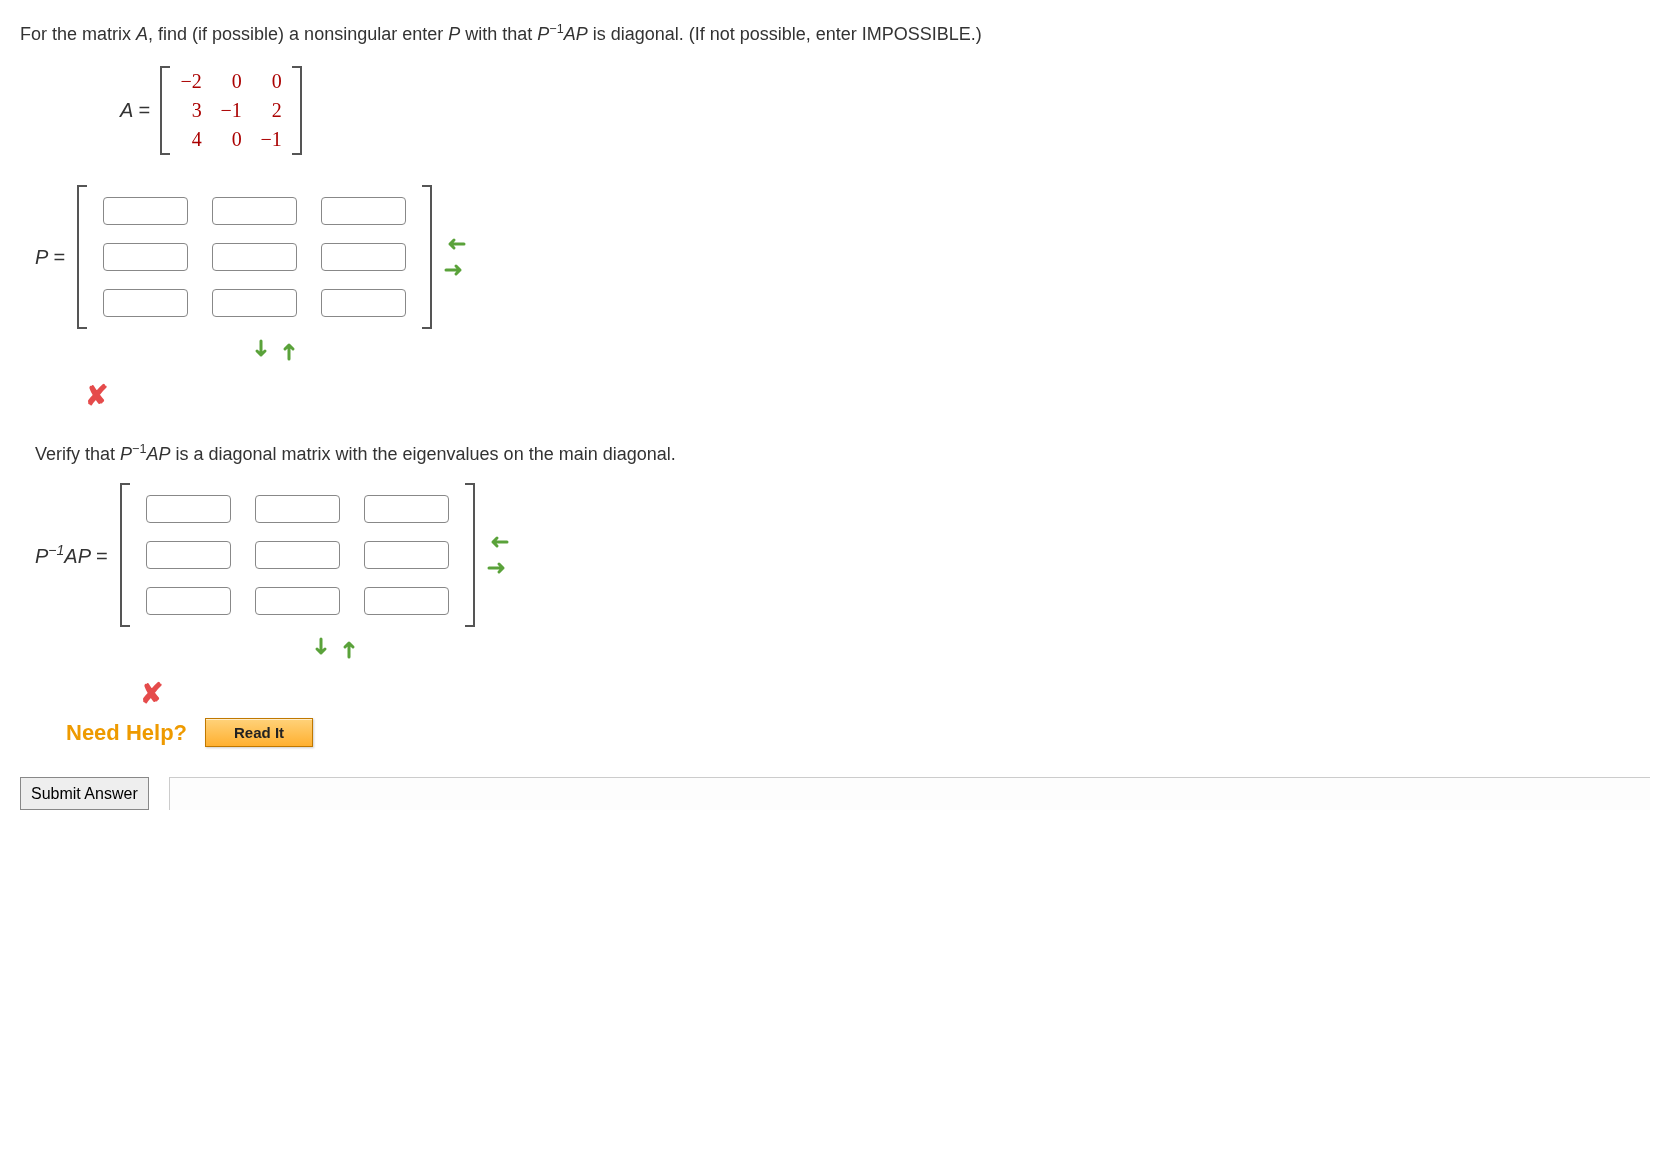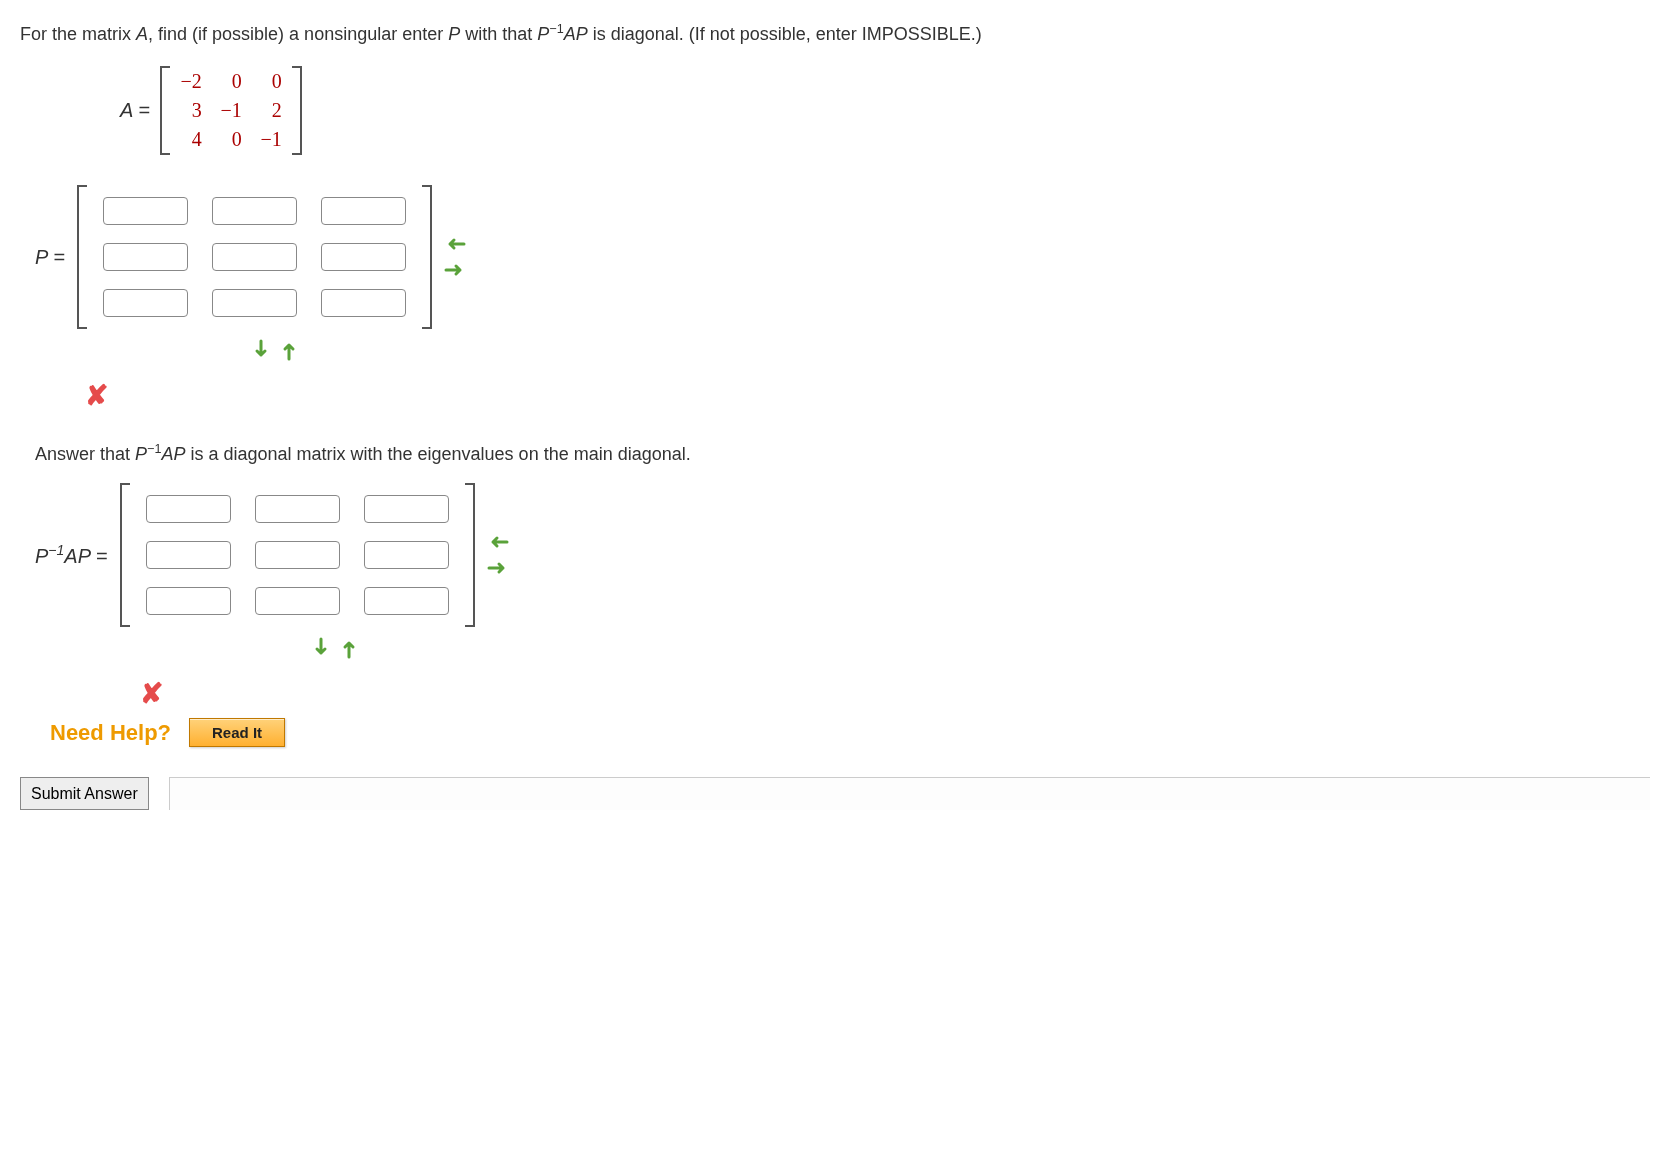--- a/index.html
+++ b/index.html
@@ -108,31 +108,31 @@
   .x-mark2 {
     color: #e54b4b;
     font-size: 28px;
     font-weight: bold;
     margin: 18px 0 8px 120px;
   }
   .help-row {
     display: flex;
     align-items: center;
     gap: 18px;
-    margin: 2px 0 30px 30px;
+    margin: 2px 0 30px 46px;
   }
   .need-help-label {
     color: #ee9a00;
     font-weight: bold;
     font-size: 22px;
   }
   .read-it-btn {
     background: linear-gradient(#ffd27a, #ffb030);
     border: 1px solid #c07800;
-    padding: 5px 22px;
+    padding: 5px 28px;
     font-size: 15px;
     font-family: Verdana, sans-serif;
     font-weight: bold;
     color: #222;
     cursor: pointer;
     box-shadow: inset 0 1px 0 rgba(255,255,255,.6), 1px 1px 2px rgba(0,0,0,.2);
   }
   .submit-row {
     display:flex;
     align-items: stretch;
@@ -222,21 +222,21 @@
   <span class="arrow-btn">
     <svg class="arrow-svg" width="14" height="22" viewBox="0 0 14 22">
         <path d="M7 20 L7 6 M7 6 L3 10 M7 6 L11 10" stroke="#5aa23a" stroke-width="3" fill="none" stroke-linecap="round"></path>
       </svg>
   </span>
 </div>
 
 <div class="x-mark">✘</div>
 
 <div class="verify-text">
-  <span>Answer that </span><span class="italic">P</span><span class="sup">−1</span><span class="italic">AP</span><span> is a diagonal matrix with the eigenvalues on the main diagonal.</span>
+  <span>Verify that </span><span class="italic">P</span><span class="sup">−1</span><span class="italic">AP</span><span> is a diagonal matrix with the eigenvalues on the main diagonal.</span>
 </div>
 
 <div class="answer-block">
   <span class="lhs">
     <span>P</span><span class="sup">−1</span><span>AP =</span>
   </span>
   <span class="input-bracket">
     <span class="bracket-side bracket-left"></span>
     <span class="input-grid">
       <input class="cell-input" value="" style="">

